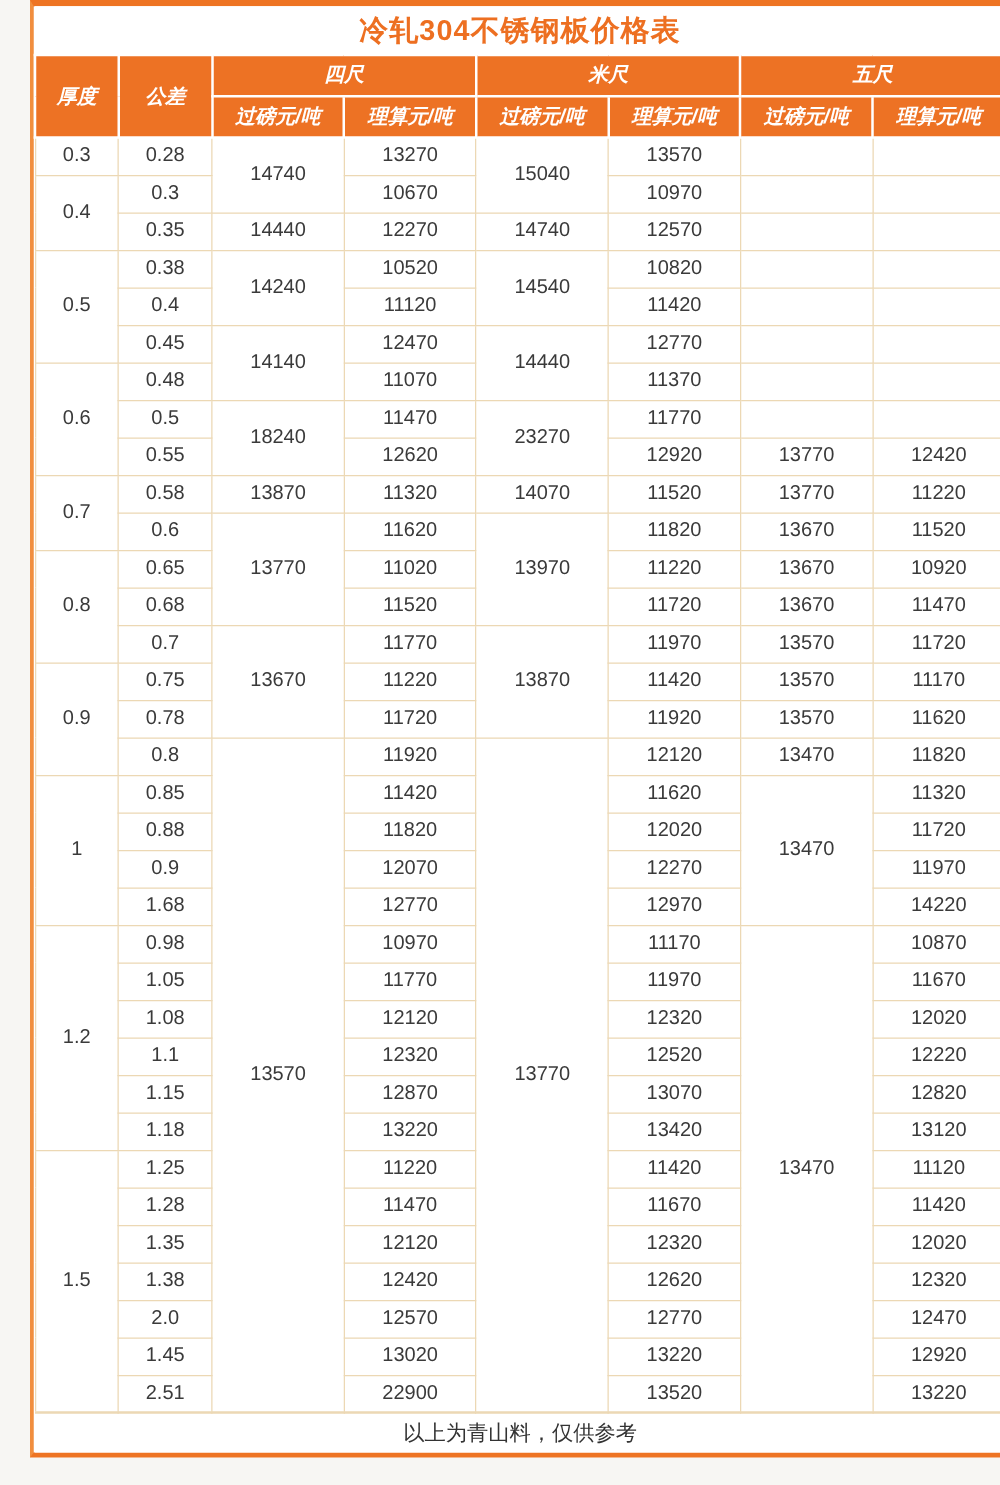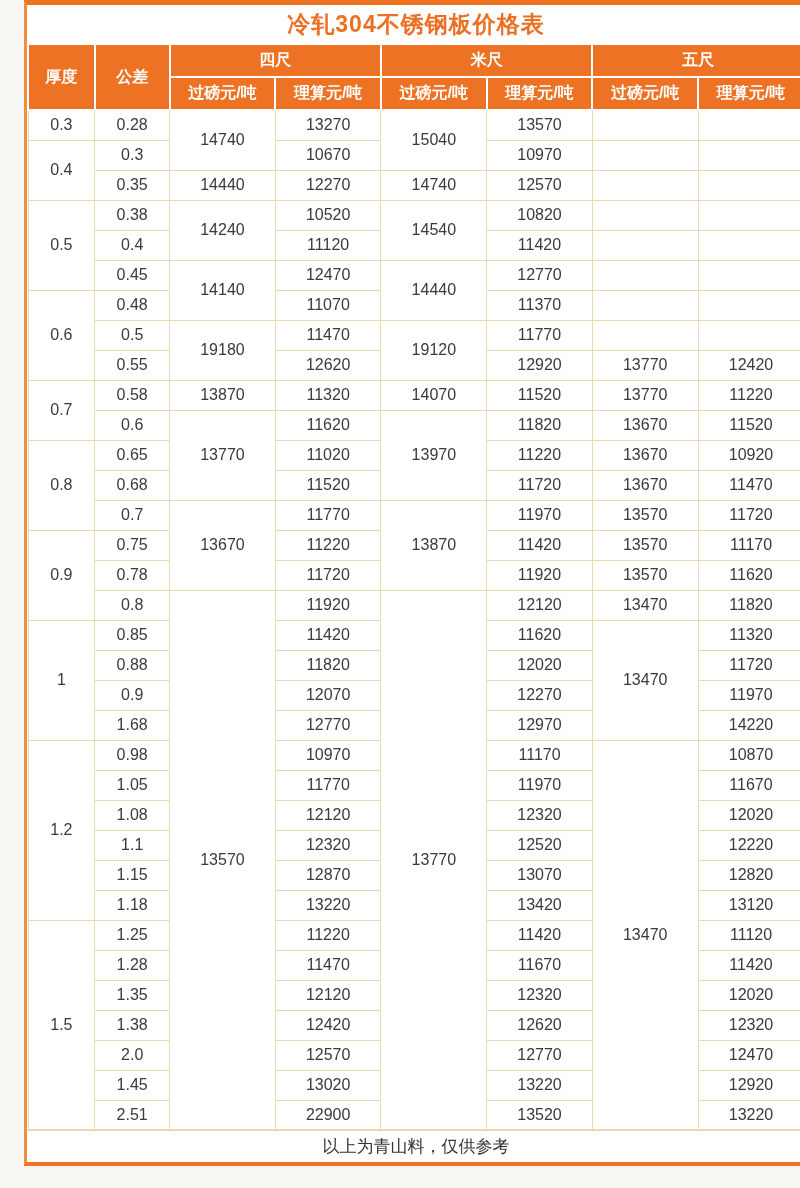--- a/index.html
+++ b/index.html
@@ -37,20 +37,21 @@
   }
   thead th {
     background: #ed7224;
     color: #ffffff;
     font-size: 16px;
     font-weight: bold;
     text-align: center;
     vertical-align: middle;
     border: 2px solid #ffffff;
     padding: 0;
+    font-style: italic;
   }
   tr.group-row th { height: 33px; }
   tr.sub-row th { height: 33px; }
   tbody tr { height: 30px; }
   tbody td {
     text-align: center;
     vertical-align: middle;
     font-size: 16px;
     color: #3a3a3a;
     background: #ffffff;
@@ -159,23 +160,23 @@
         <tr>
           <td rowspan="3">0.6</td>
           <td>0.48</td>
           <td>11070</td>
           <td>11370</td>
           <td></td>
           <td></td>
         </tr>
         <tr>
           <td>0.5</td>
-          <td rowspan="2">19180</td>
+          <td rowspan="2">18240</td>
           <td>11470</td>
-          <td rowspan="2">19120</td>
+          <td rowspan="2">23270</td>
           <td>11770</td>
           <td></td>
           <td></td>
         </tr>
         <tr>
           <td>0.55</td>
           <td>12620</td>
           <td>12920</td>
           <td>13770</td>
           <td>12420</td>

